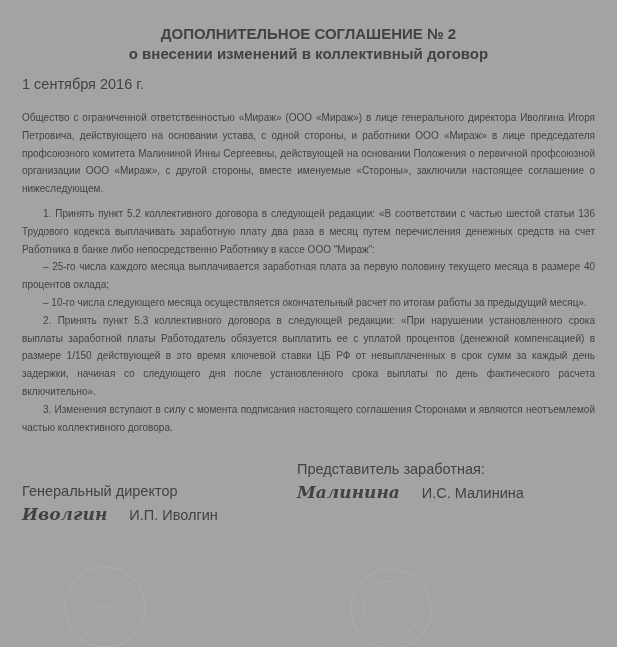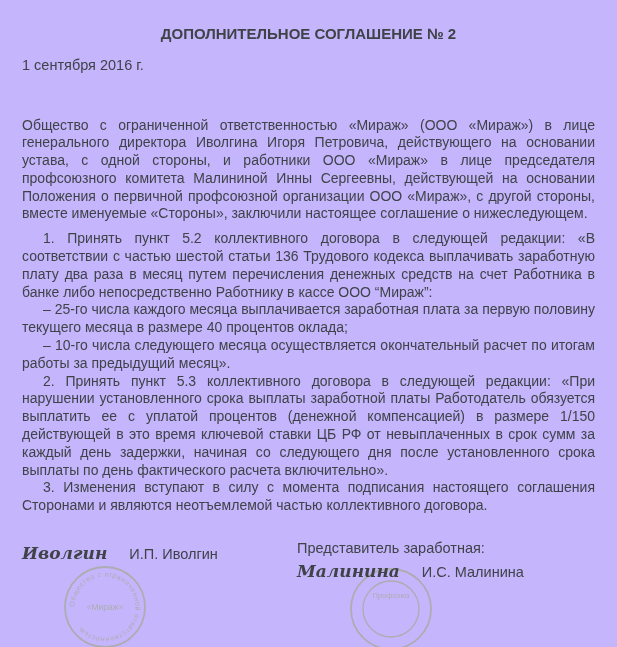--- a/index.html
+++ b/index.html
@@ -1,43 +1,43 @@
 <!DOCTYPE html>
 <html lang="ru"><head>
 <meta charset="utf-8">
 <style>
   html, body { margin: 0; padding: 0; }
   .document {
     position: relative;
     width: 617px;
     height: 647px;
     box-sizing: border-box;
-    background: #c4b5fd;
+    background: #a3a3a3;
     padding: 24px 22px 0 22px;
     color: #3f4347;
     font-family: "Liberation Sans", "DejaVu Sans", sans-serif;
     overflow: hidden;
   }
   .title-block {
     text-align: center;
     font-weight: bold;
     font-size: 15px;
     line-height: 19.5px;
   }
   .date-row {
     display: flex;
     justify-content: space-between;
     margin-top: 12px;
     font-size: 14.5px;
     line-height: 18px;
     flex-direction: column;
   }
   .doc-body {
-    margin-top: 43px;
-    font-size: 14px;
+    margin-top: 16px;
+    font-size: 10px;
     line-height: 17.8px;
     text-align: justify;
   }
   .doc-body p { margin: 0; }
   .doc-body p.indent { text-indent: 21px; }
   .doc-body p.gap-before { margin-top: 7px; }
   .signatures {
     position: relative;
     z-index: 1;
     display: flex;
@@ -65,20 +65,21 @@
   .seal-left { left: 57px; top: 559px; }
   .seal-right { left: 343px; top: 561px; }
 </style>
 </head>
 <body>
 
 <div class="document">
 
   <div class="title-block">
     <div>ДОПОЛНИТЕЛЬНОЕ СОГЛАШЕНИЕ № 2</div>
+    <div>о внесении изменений в коллективный договор</div>
   </div>
 
   <div class="date-row">
     <span>1 сентября 2016 г.</span>
   </div>
 
   <div class="doc-body">
     <p>Общество с ограниченной ответственностью «Мираж» (ООО «Мираж») в лице генерального директора Иволгина Игоря Петровича, действующего на основании устава, с одной стороны, и работники ООО «Мираж» в лице председателя профсоюзного комитета Малининой Инны Сергеевны, действующей на основании Положения о первичной профсоюзной организации ООО «Мираж», с другой стороны, вместе именуемые «Стороны», заключили настоящее соглашение о нижеследующем.</p>
     <p class="indent gap-before">1. Принять пункт 5.2 коллективного договора в следующей редакции: «В соответствии с частью шестой статьи 136 Трудового кодекса выплачивать заработную плату два раза в месяц путем перечисления денежных средств на счет Работника в банке либо непосредственно Работнику в кассе ООО “Мираж”:</p>
     <p class="indent">– 25-го числа каждого месяца выплачивается заработная плата за первую половину текущего месяца в размере 40 процентов оклада;</p>
@@ -99,20 +100,21 @@
   </svg>
 
   <svg class="seal seal-right" width="96" height="96" viewBox="0 0 96 96">
     <circle cx="48" cy="48" r="40" fill="none" stroke="#a9aba4" stroke-width="1.8"></circle>
     <circle cx="48" cy="48" r="28" fill="none" stroke="#a9aba4" stroke-width="1.3"></circle>
     <text x="48" y="37" text-anchor="middle" font-size="7.5" fill="#a9aba4" font-family="Liberation Sans, DejaVu Sans, sans-serif">Профсоюз</text>
   </svg>
 
   <div class="signatures">
     <div class="sig-col">
+      <div class="sig-position">Генеральный директор</div>
       <div class="sig-line">
         <span class="sig-script">Иволгин</span><span class="sig-name">И.П. Иволгин</span>
       </div>
 
     </div>
     <div class="sig-col">
       <div class="sig-header">Представитель заработная:</div>
       <div class="sig-line">
         <span class="sig-script">Малинина</span><span class="sig-name">И.С. Малинина</span>
       </div>

